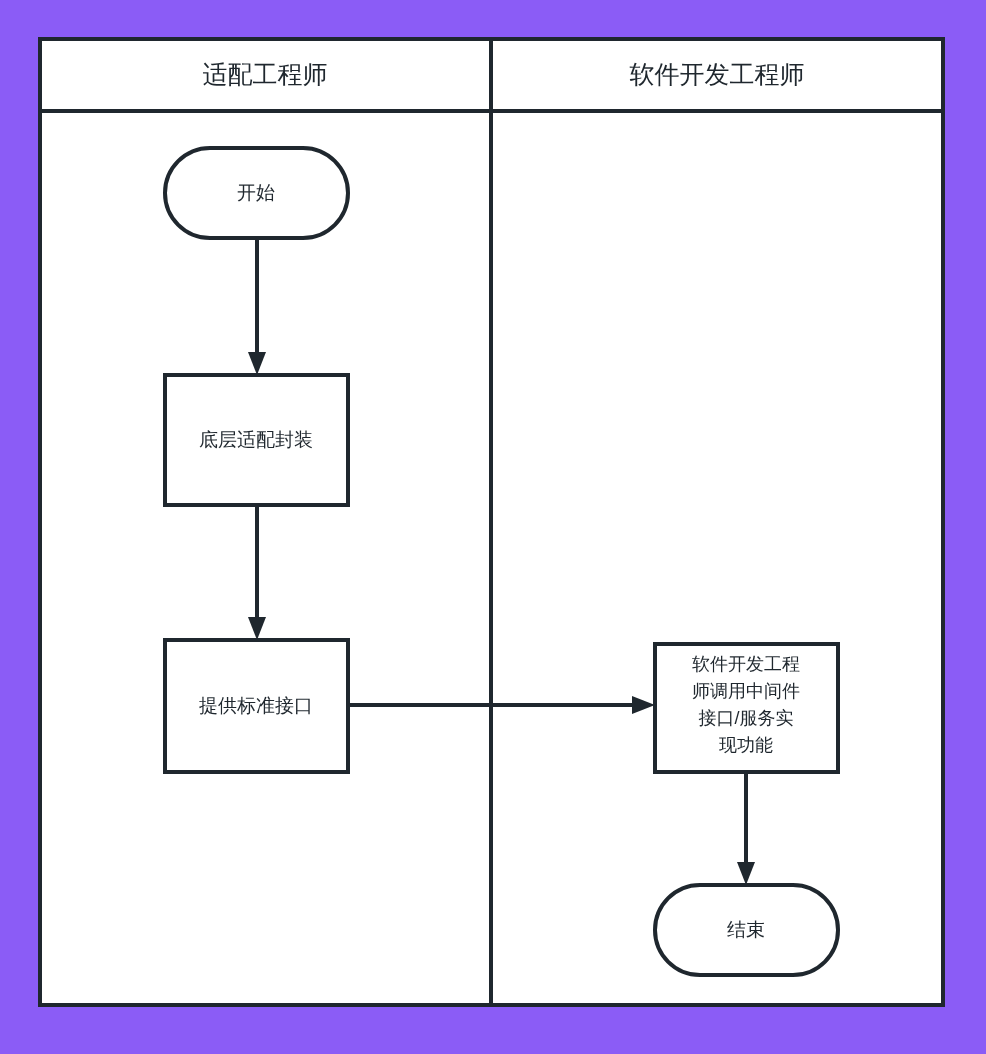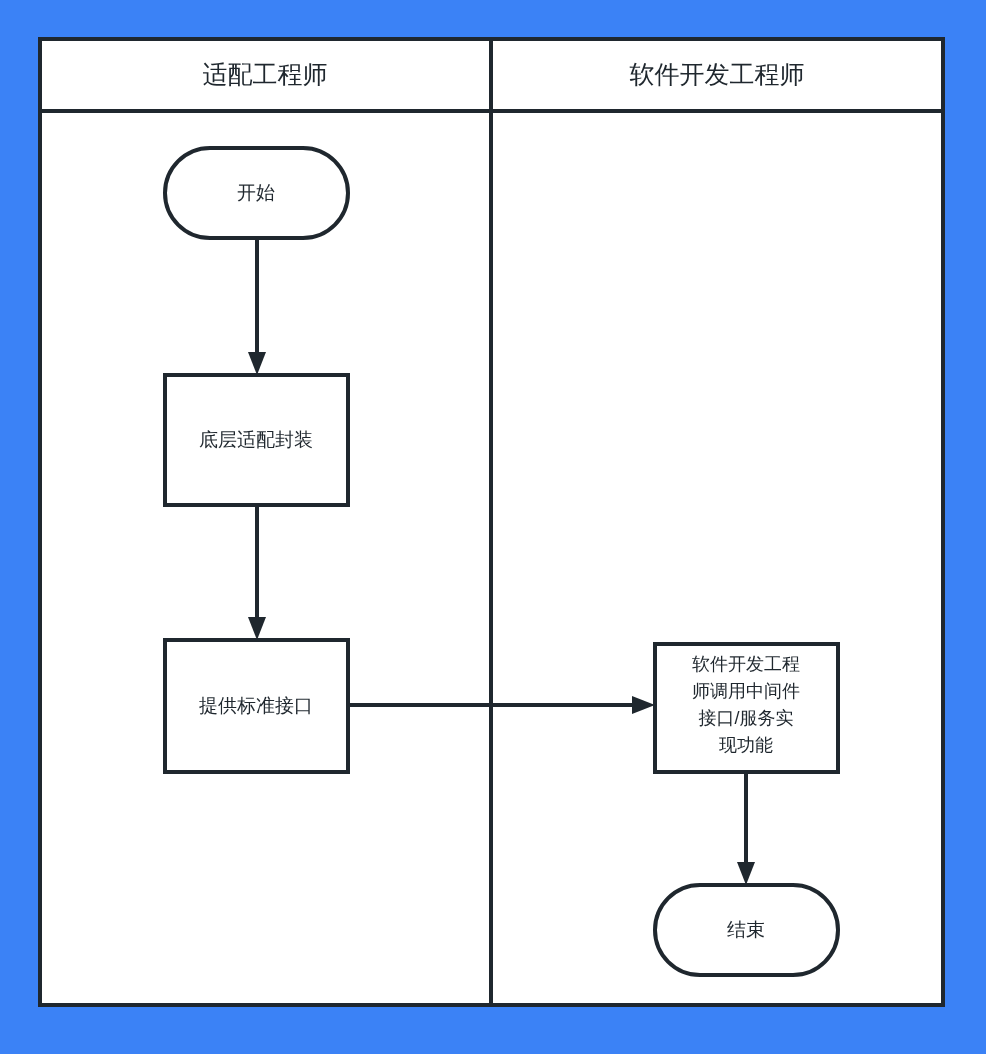--- a/index.html
+++ b/index.html
@@ -10,21 +10,21 @@
   body {
     width: 986px;
     height: 1054px;
     overflow: hidden;
     font-family: "Liberation Sans", "DejaVu Sans", sans-serif;
   }
   #canvas {
     position: relative;
     width: 986px;
     height: 1054px;
-    background: #3b82f6;
+    background: #8b5cf6;
   }
   svg.diagram {
     position: absolute;
     left: 0;
     top: 0;
     width: 986px;
     height: 1054px;
     display: block;
   }
   .lane-frame {

